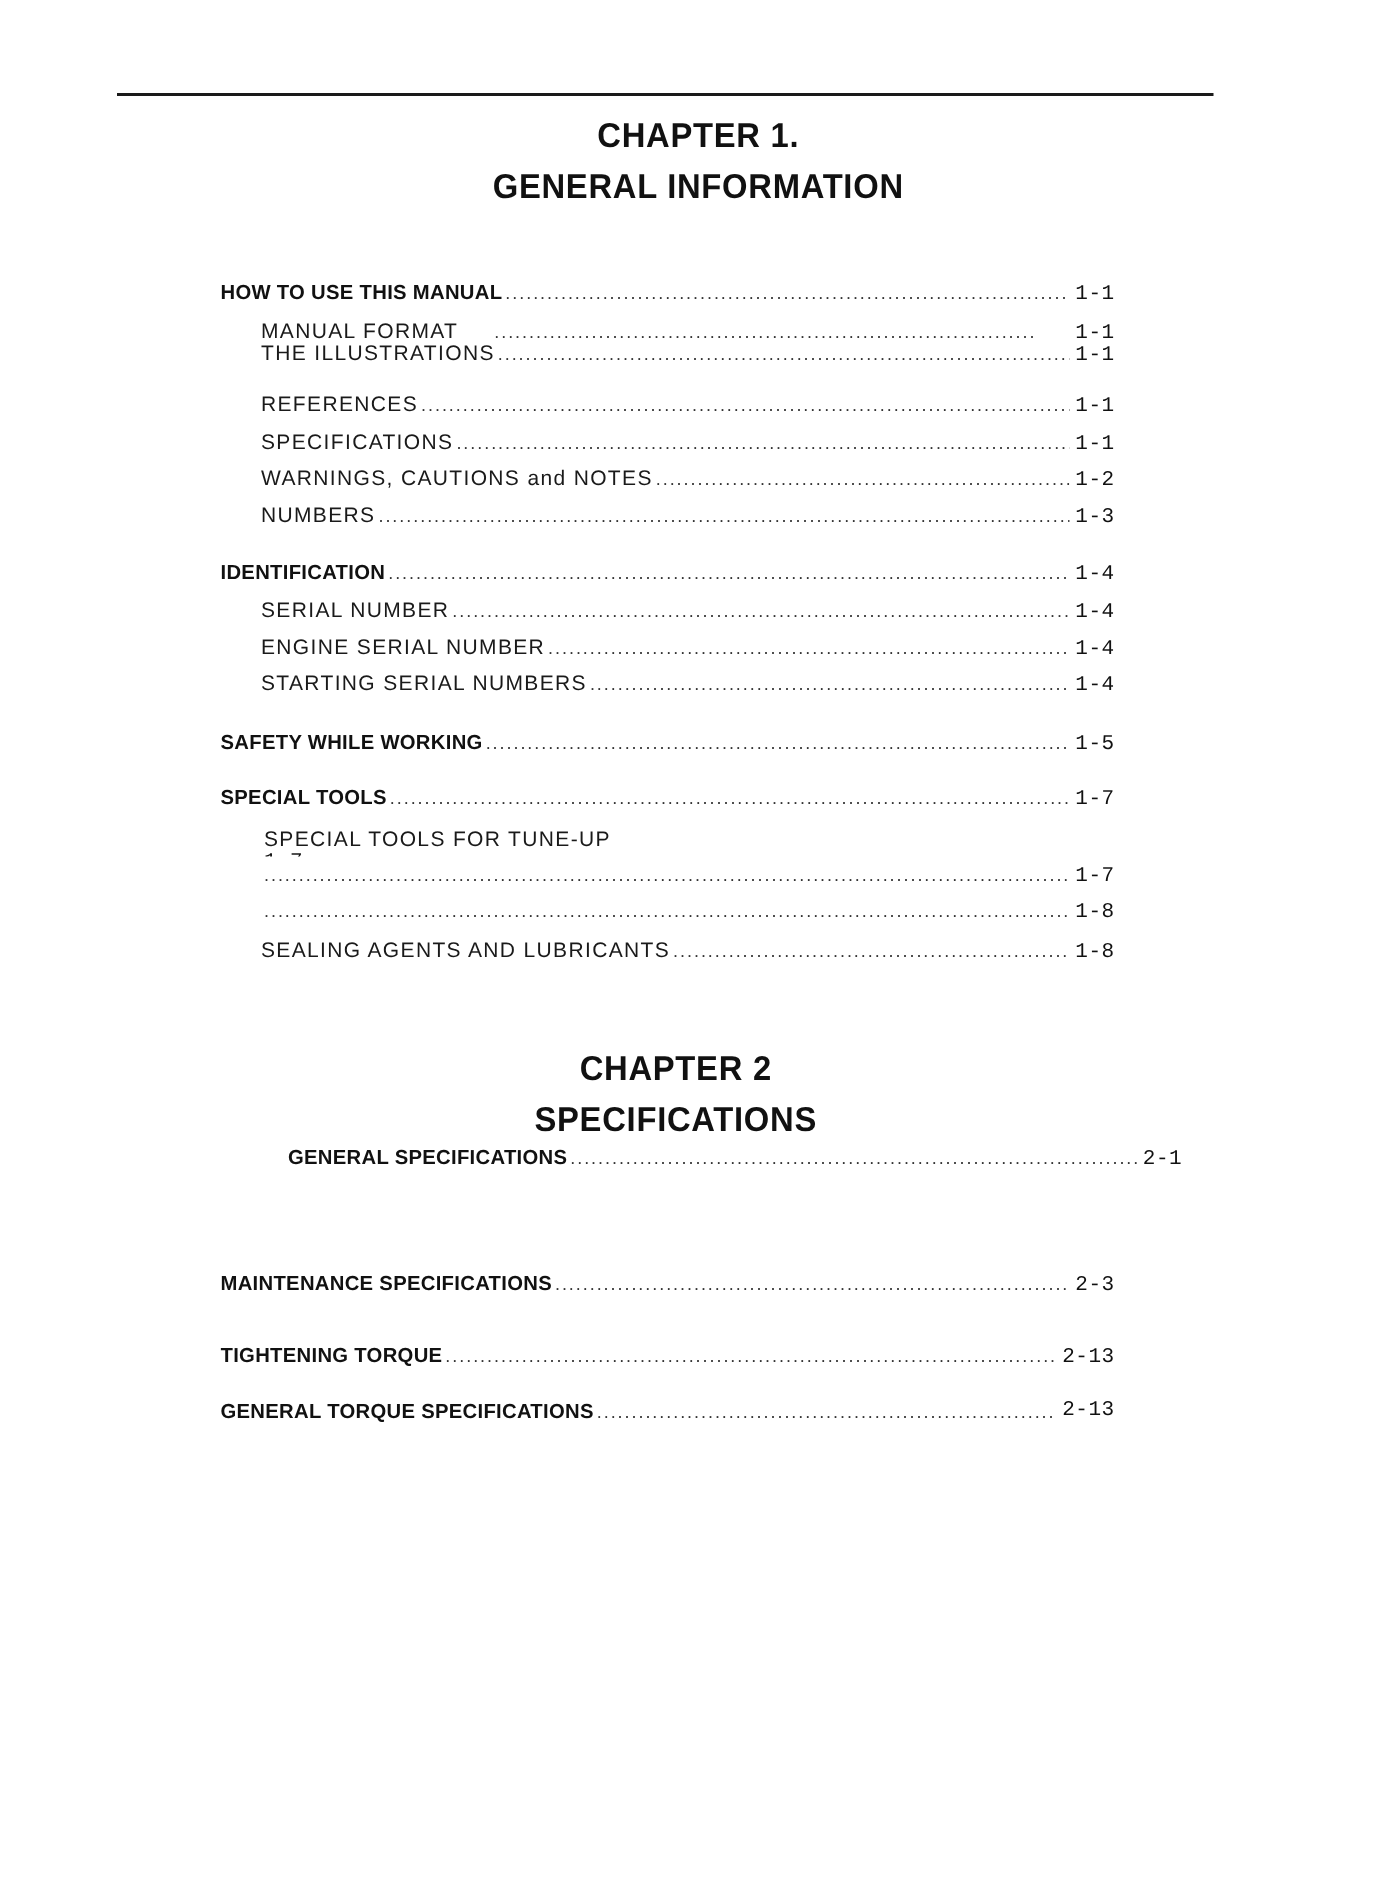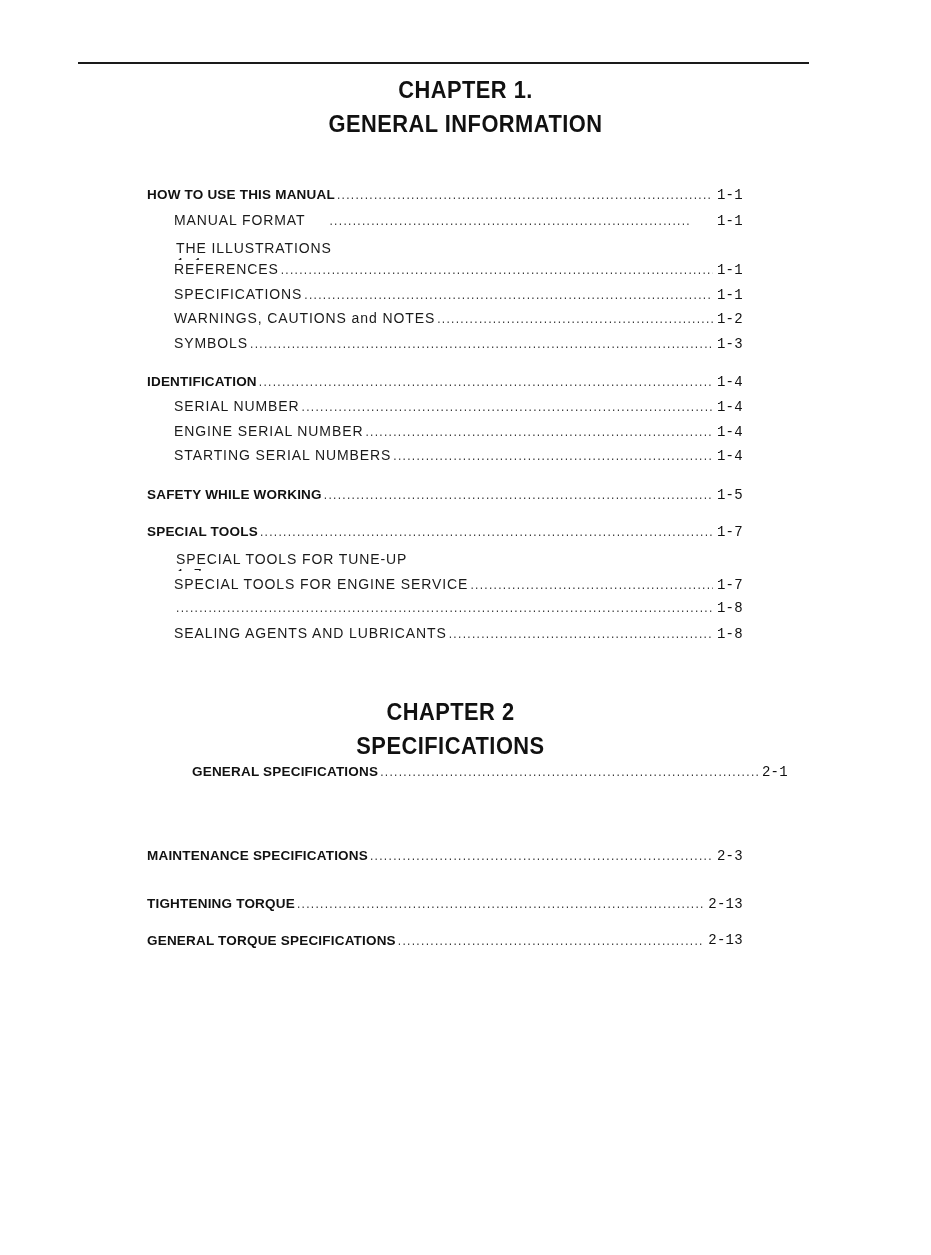--- a/index.html
+++ b/index.html
@@ -101,42 +101,42 @@
   <div class="toc-row main" style="top:187px;">
     <span class="title">HOW TO USE THIS MANUAL</span>
     <span class="leader"></span>
     <span class="page">1-1</span>
   </div>
   <div class="toc-row sub" style="top:212px;gap:22px;">
     <span class="title">MANUAL FORMAT</span>
     <span class="leader"></span>
     <span class="page">1-1</span>
   </div>
-  <div class="toc-row sub" style="top:240px;flex-direction:column;">
+  <div class="toc-row sub" style="top:227px;">
     <span class="title">THE ILLUSTRATIONS</span>
     <span class="leader"></span>
     <span class="page">1-1</span>
   </div>
   <div class="toc-row sub" style="top:261px;">
     <span class="title">REFERENCES</span>
     <span class="leader"></span>
     <span class="page">1-1</span>
   </div>
   <div class="toc-row sub" style="top:286px;">
     <span class="title">SPECIFICATIONS</span>
     <span class="leader"></span>
     <span class="page">1-1</span>
   </div>
   <div class="toc-row sub" style="top:310px;">
     <span class="title">WARNINGS, CAUTIONS and NOTES</span>
     <span class="leader"></span>
     <span class="page">1-2</span>
   </div>
   <div class="toc-row sub" style="top:335px;">
-    <span class="title">SYMBOLS</span>
+    <span class="title">NUMBERS</span>
     <span class="leader"></span>
     <span class="page">1-3</span>
   </div>
 
   <div class="toc-row main" style="top:374px;">
     <span class="title">IDENTIFICATION</span>
     <span class="leader"></span>
     <span class="page">1-4</span>
   </div>
   <div class="toc-row sub" style="top:398px;">
@@ -165,21 +165,20 @@
     <span class="title">SPECIAL TOOLS</span>
     <span class="leader"></span>
     <span class="page">1-7</span>
   </div>
   <div class="toc-row sub" style="top:551px;flex-direction:column;">
     <span class="title">SPECIAL TOOLS FOR TUNE-UP</span>
     <span class="leader"></span>
     <span class="page">1-7</span>
   </div>
   <div class="toc-row sub" style="top:576px;">
-    <span class="title">SPECIAL TOOLS FOR ENGINE SERVICE</span>
     <span class="leader"></span>
     <span class="page">1-7</span>
   </div>
   <div class="toc-row sub" style="top:600px;">
     <span class="leader"></span>
     <span class="page">1-8</span>
   </div>
   <div class="toc-row sub" style="top:625px;">
     <span class="title">SEALING AGENTS AND LUBRICANTS</span>
     <span class="leader"></span>

